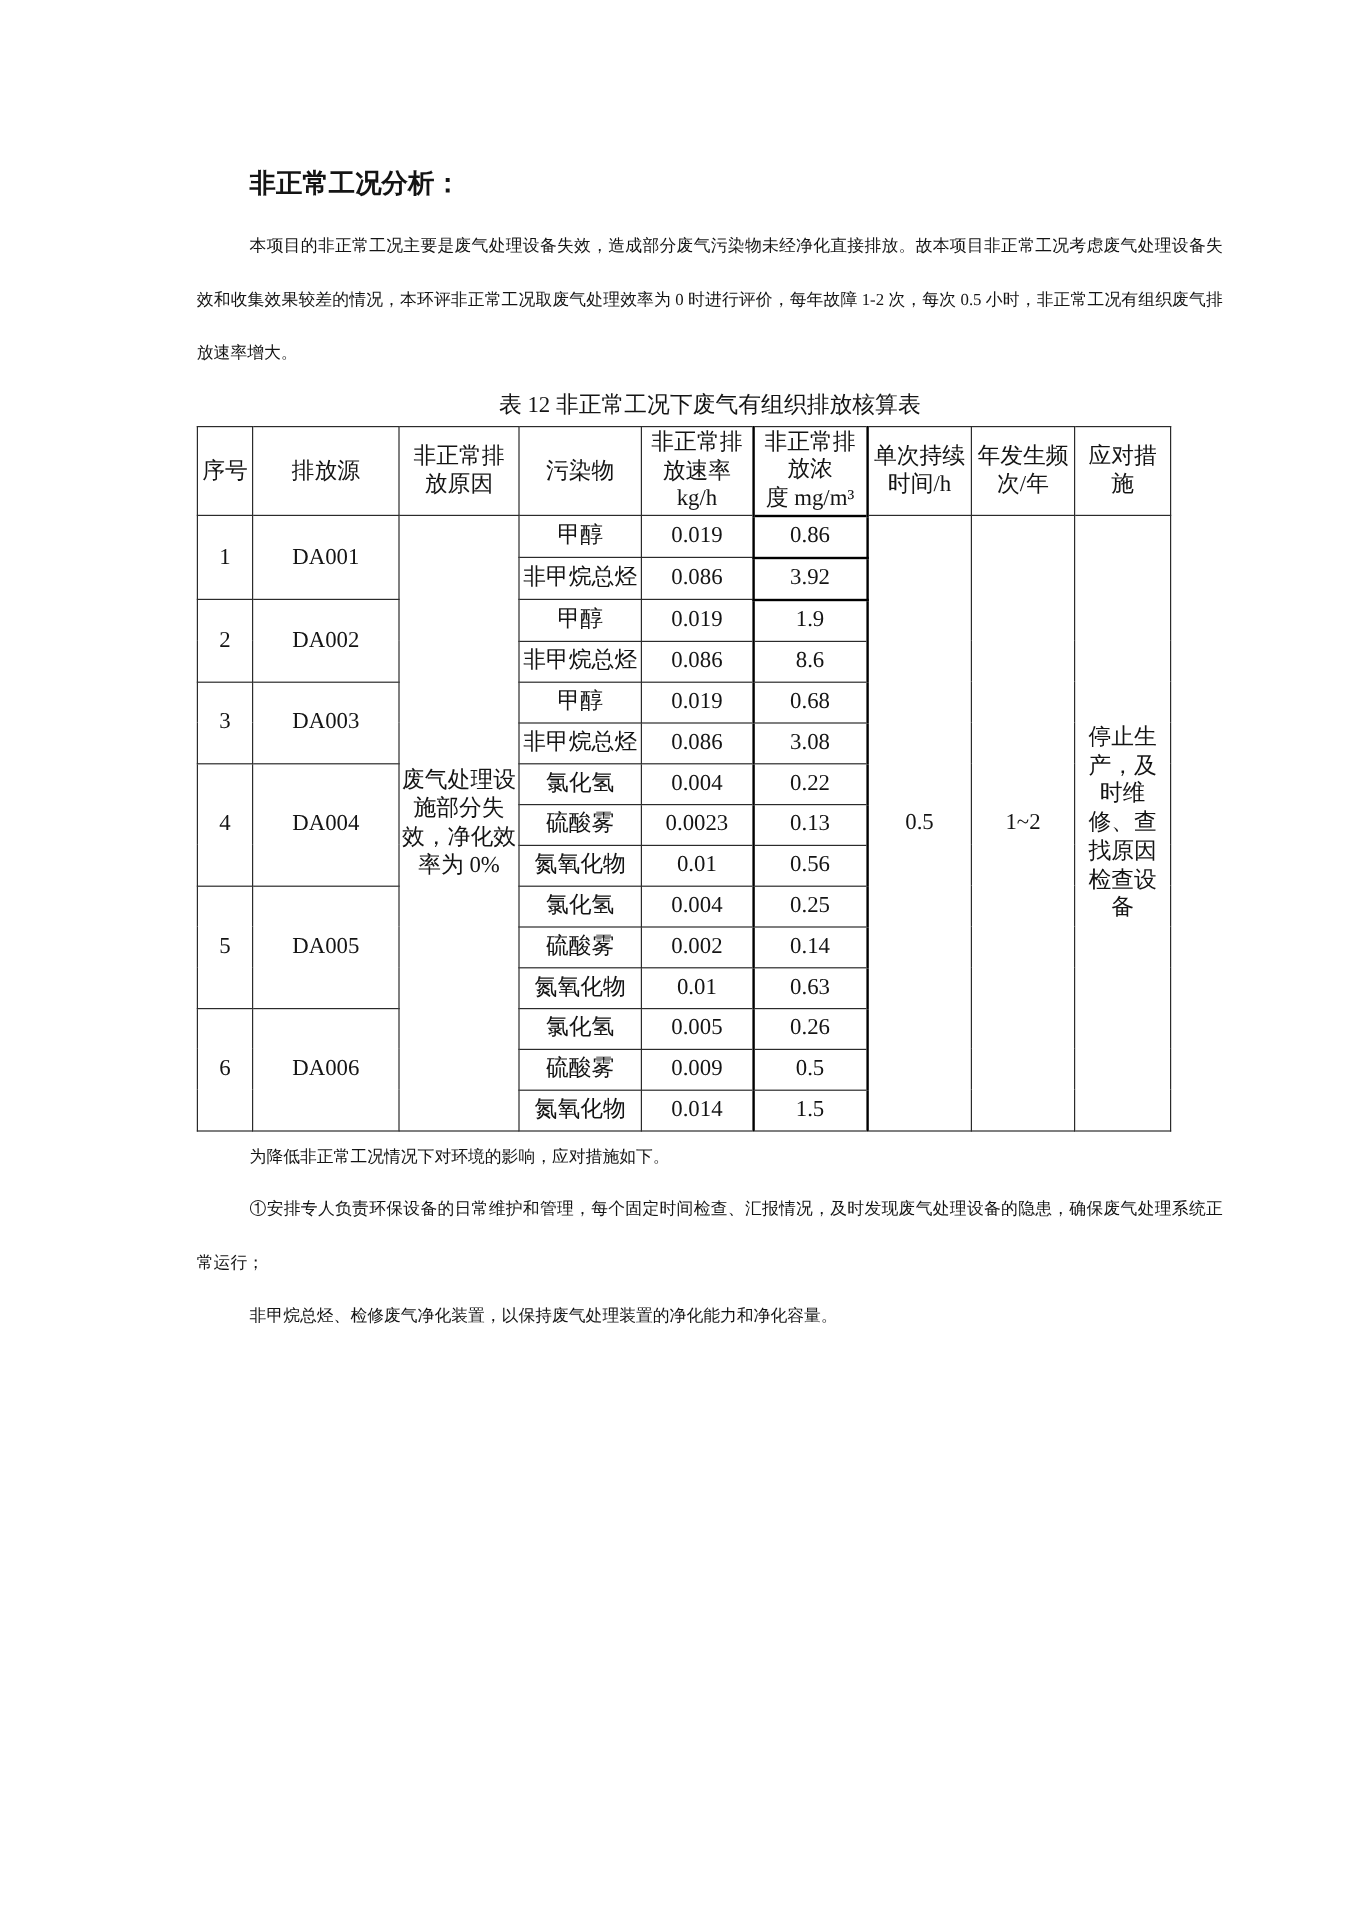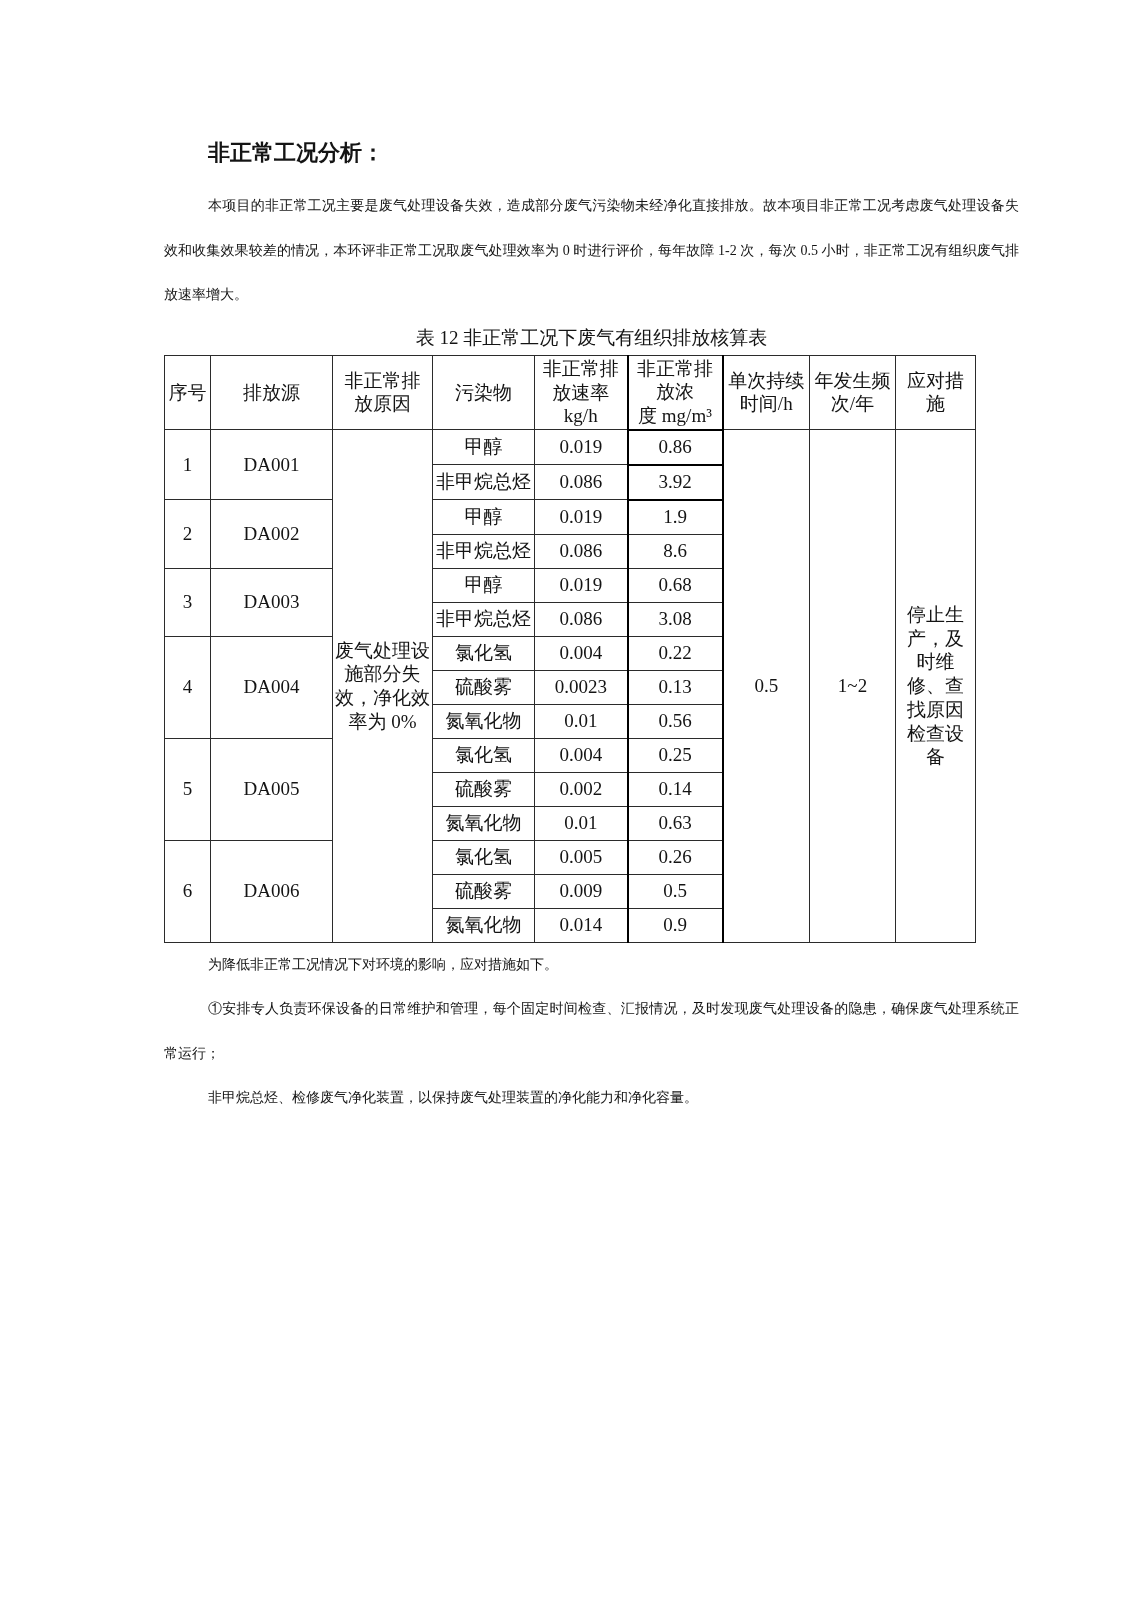--- a/index.html
+++ b/index.html
@@ -161,21 +161,21 @@
           <td class="hl-col">0.26</td>
         </tr>
         <tr>
           <td>硫酸雾</td>
           <td>0.009</td>
           <td class="hl-col">0.5</td>
         </tr>
         <tr>
           <td>氮氧化物</td>
           <td>0.014</td>
-          <td class="hl-col">0.9</td>
+          <td class="hl-col">1.5</td>
         </tr>
       </tbody>
   </table>
 
   <p class="body">为降低非正常工况情况下对环境的影响，应对措施如下。</p>
   <p class="body">①安排专人负责环保设备的日常维护和管理，每个固定时间检查、汇报情况，及时发现废气处理设备的隐患，确保废气处理系统正常运行；</p>
   <p class="body">非甲烷总烃、检修废气净化装置，以保持废气处理装置的净化能力和净化容量。</p>
 
 </div>
 

